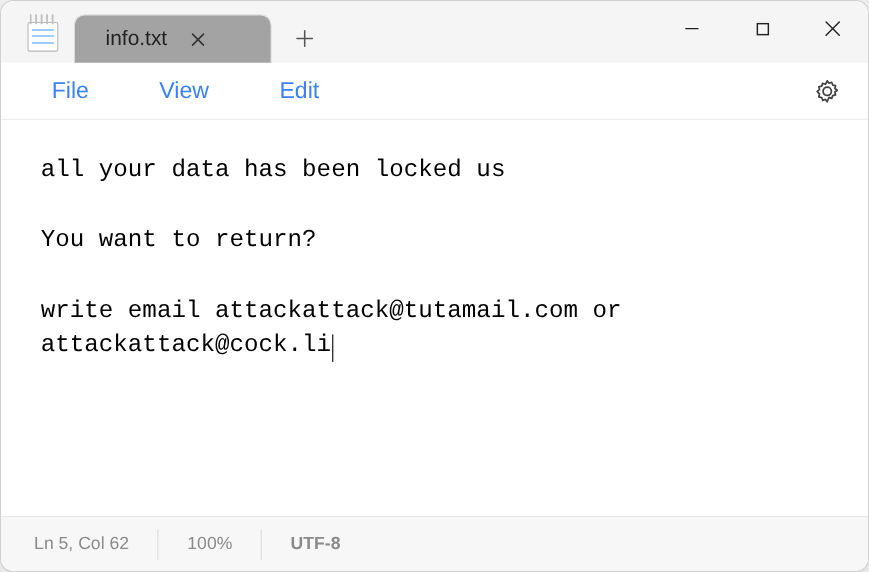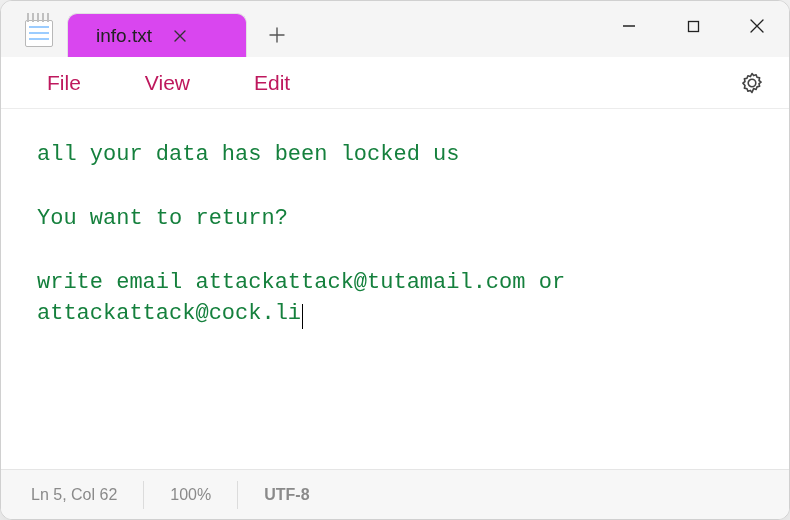--- a/index.html
+++ b/index.html
@@ -56,21 +56,21 @@
     opacity: 0.55;
   }
   .tabs {
     display: flex;
     align-items: flex-end;
     height: 100%;
   }
   .tab {
     height: 44px;
     padding: 0 16px 0 28px;
-    background: #d946ef;
+    background: #a3a3a3;
     border: 1px solid #e2e2e2;
     border-bottom: none;
     border-radius: 10px 10px 0 0;
     display: flex;
     align-items: center;
     gap: 20px;
     font-size: 19px;
     color: #222;
     position: relative;
     min-width: 180px;
@@ -115,21 +115,21 @@
   .menubar {
     height: 52px;
     background: #ffffff;
     border-bottom: 1px solid #ececec;
     display: flex;
     align-items: center;
     padding: 0 18px 0 28px;
   }
   .menu-item {
     font-size: 21px;
-    color: #be185d;
+    color: #3b82f6;
     padding: 8px 18px;
     margin-right: 28px;
     cursor: pointer;
     border-radius: 4px;
     text-align: center;
   }
   .spacer { flex: 1; }
   .gear {
     width: 38px;
     height: 38px;
@@ -138,21 +138,21 @@
     justify-content: center;
     cursor: pointer;
     color: #444;
   }
   .editor {
     flex: 1;
     background: #ffffff;
     padding: 30px 36px;
     font-family: Consolas, "Courier New", monospace;
     font-size: 22px;
-    color: #15803d;
+    color: #000000;
     line-height: 1.45;
     white-space: pre-wrap;
     word-break: break-word;
     overflow: auto;
     position: relative;
   }
   .caret {
     display: inline-block;
     width: 1px;
     height: 1.15em;

